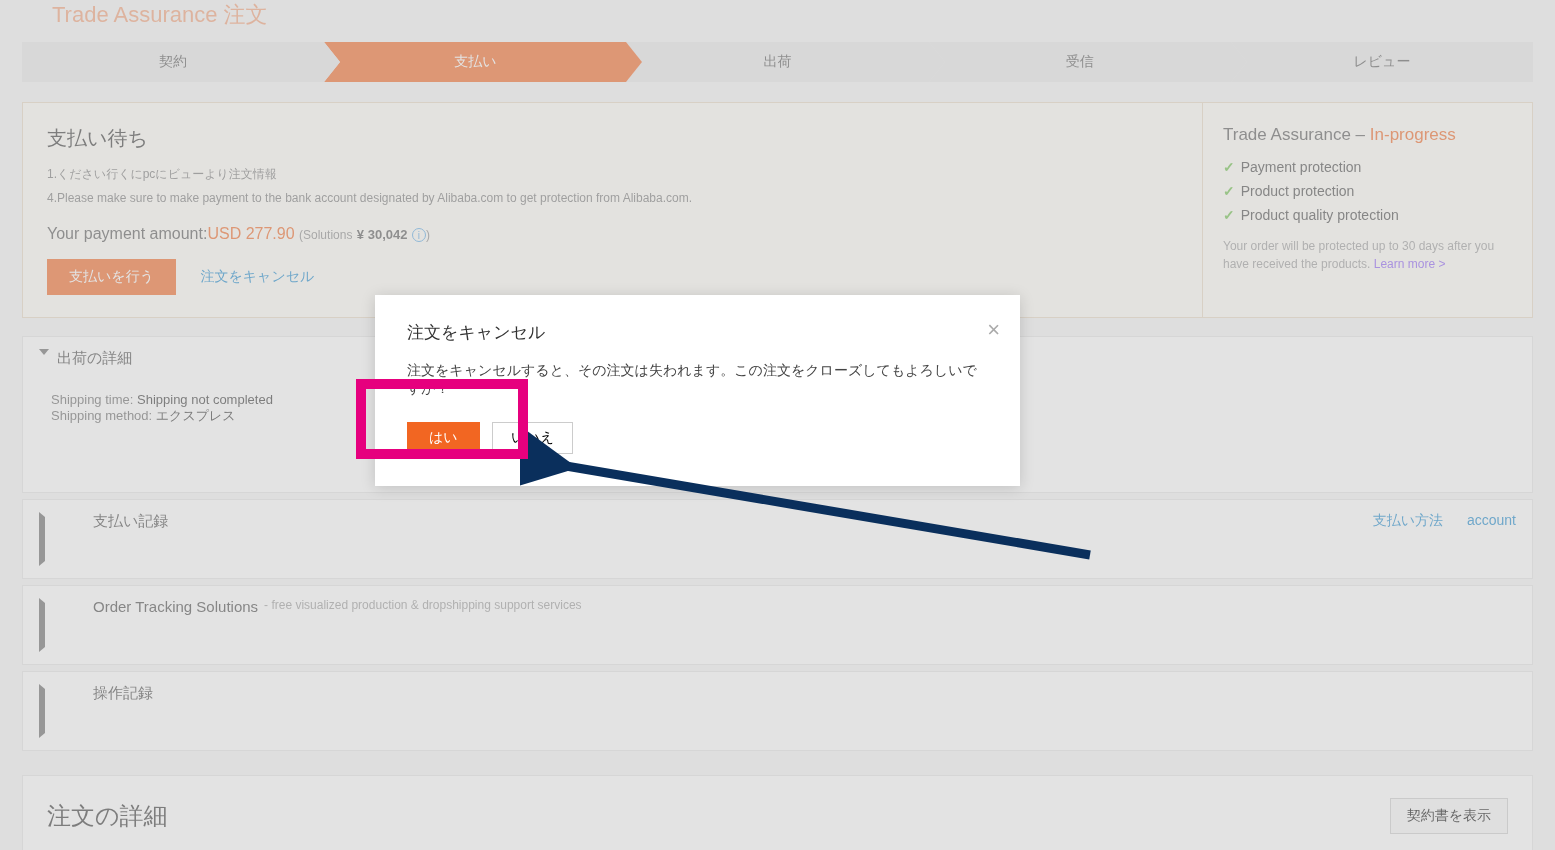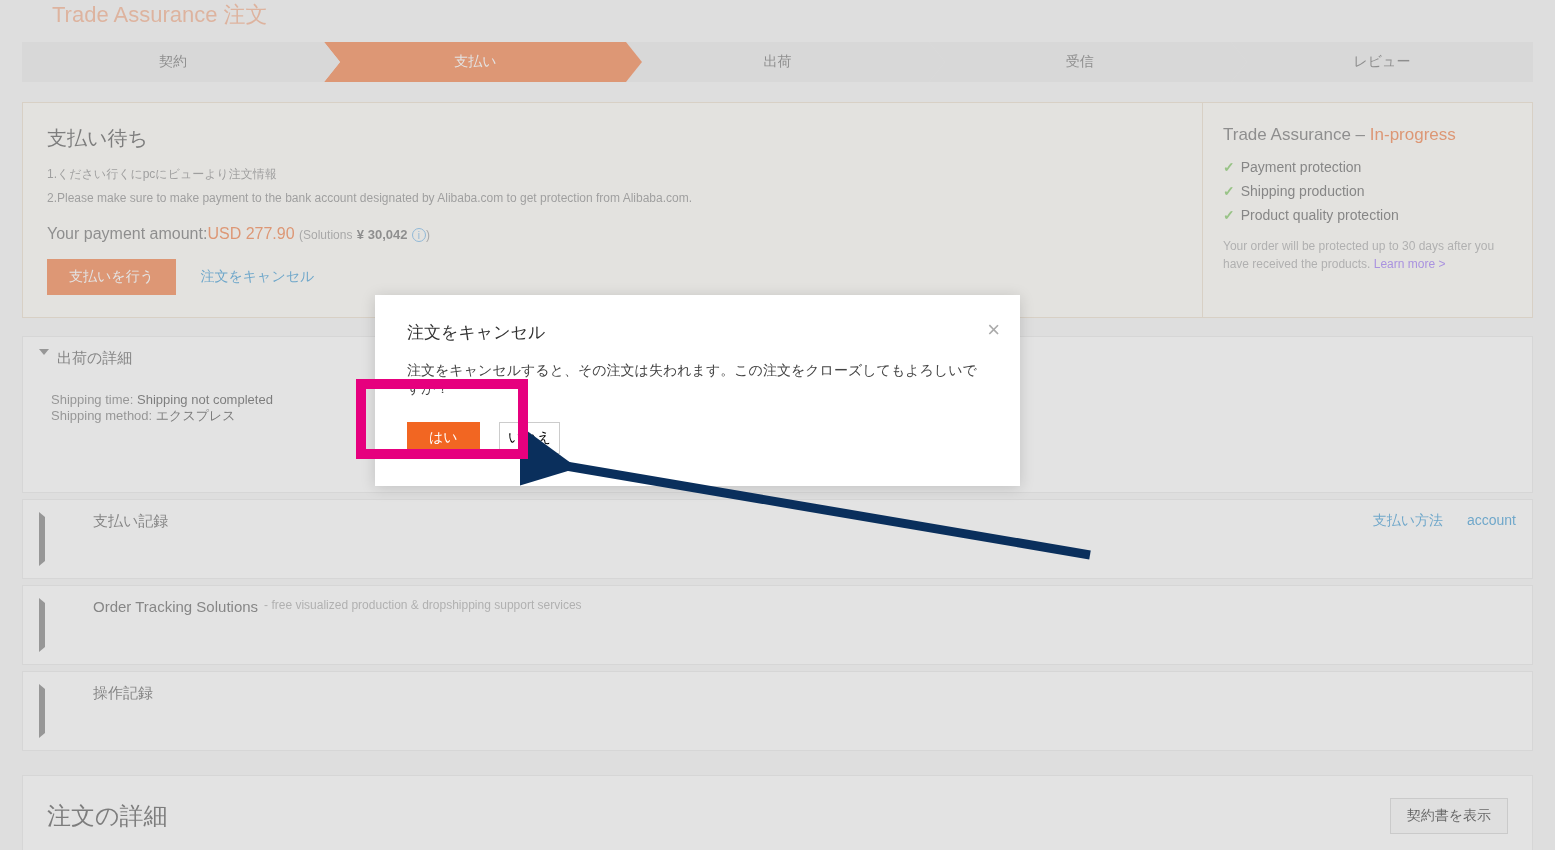--- a/index.html
+++ b/index.html
@@ -48,21 +48,21 @@
 .detail-block { background: #fff; border: 1px solid #e5e5e5; margin-top: 24px; padding: 22px 24px; }
 .detail-head { display: flex; align-items: center; margin-bottom: 32px; }
 .detail-head h2 { font-size: 24px; font-weight: normal; flex: 1; }
 .btn-outline { background: #f7f7f7; border: 1px solid #ccc; padding: 8px 16px; font-size: 14px; cursor: pointer; }
 
 .modal { position: absolute; left: 375px; top: 295px; width: 645px; background: #fff; z-index: 20; padding: 26px 32px 32px 32px; box-shadow: 0 2px 14px rgba(0,0,0,0.15); }
 .modal h3 { font-size: 17px; font-weight: normal; color: #333; margin-bottom: 18px; }
 .modal .close { position: absolute; right: 20px; top: 22px; font-size: 22px; color: #aaa; cursor: pointer; }
 .modal p { font-size: 14px; color: #444; margin-bottom: 24px; }
 .modal .btn-primary { padding: 7px 22px; }
-.modal .btn-no { background: #fff; border: 1px solid #ccc; padding: 6px 8px; font-size: 14px; margin-left: 15px; cursor: pointer; }
+.modal .btn-no { background: #fff; border: 1px solid #ccc; padding: 6px 18px; font-size: 14px; margin-left: 8px; cursor: pointer; }
 
 .highlight-box { position: absolute; left: 356px; top: 379px; width: 172px; height: 80px; border: 10px solid #e6007e; z-index: 25; pointer-events: none; }
 .arrow-svg { position: absolute; left: 520px; top: 415px; z-index: 24; pointer-events: none; }
 </style>
 </head>
 <body>
 
 <div class="page">
   <div class="top-title">Trade Assurance 注文</div>
 
@@ -71,36 +71,36 @@
     <div class="step active">支払い</div>
     <div class="step">出荷</div>
     <div class="step">受信</div>
     <div class="step">レビュー</div>
   </div>
 
   <div class="mainbox">
     <div class="left">
       <h2>支払い待ち</h2>
       <div class="note">1.ください行くにpcにビューより注文情報</div>
-      <div class="note">2.Please make sure to make payment to the bank account designated by Alibaba.com to get protection from Alibaba.com.</div>
+      <div class="note">4.Please make sure to make payment to the bank account designated by Alibaba.com to get protection from Alibaba.com.</div>
       <div class="payline">
         <span>Your payment amount:</span><span class="amt">USD 277.90</span>
         <span class="est">(Solutions</span>
         <span class="yen">¥ 30,042</span>
         <span class="info-ico">i</span><span class="est">)</span>
       </div>
       <button class="btn-primary">支払いを行う</button>
       <span class="link">注文をキャンセル</span>
     </div>
     <div class="right">
       <div class="ta-title">
         <span>Trade Assurance</span><span> – </span><span class="prog">In-progress</span>
       </div>
       <div class="chk-row"><span class="chk">✓</span><span>Payment protection</span></div>
-      <div class="chk-row"><span class="chk">✓</span><span>Shipping production</span></div>
+      <div class="chk-row"><span class="chk">✓</span><span>Product protection</span></div>
       <div class="chk-row"><span class="chk">✓</span><span>Product quality protection</span></div>
       <div class="small">
         <span>Your order will be protected up to 30 days after you have received the products.</span>
         <a href="#">Learn more &gt;</a>
       </div>
     </div>
   </div>
 
   <div class="panel">
     <div class="panel-h">

